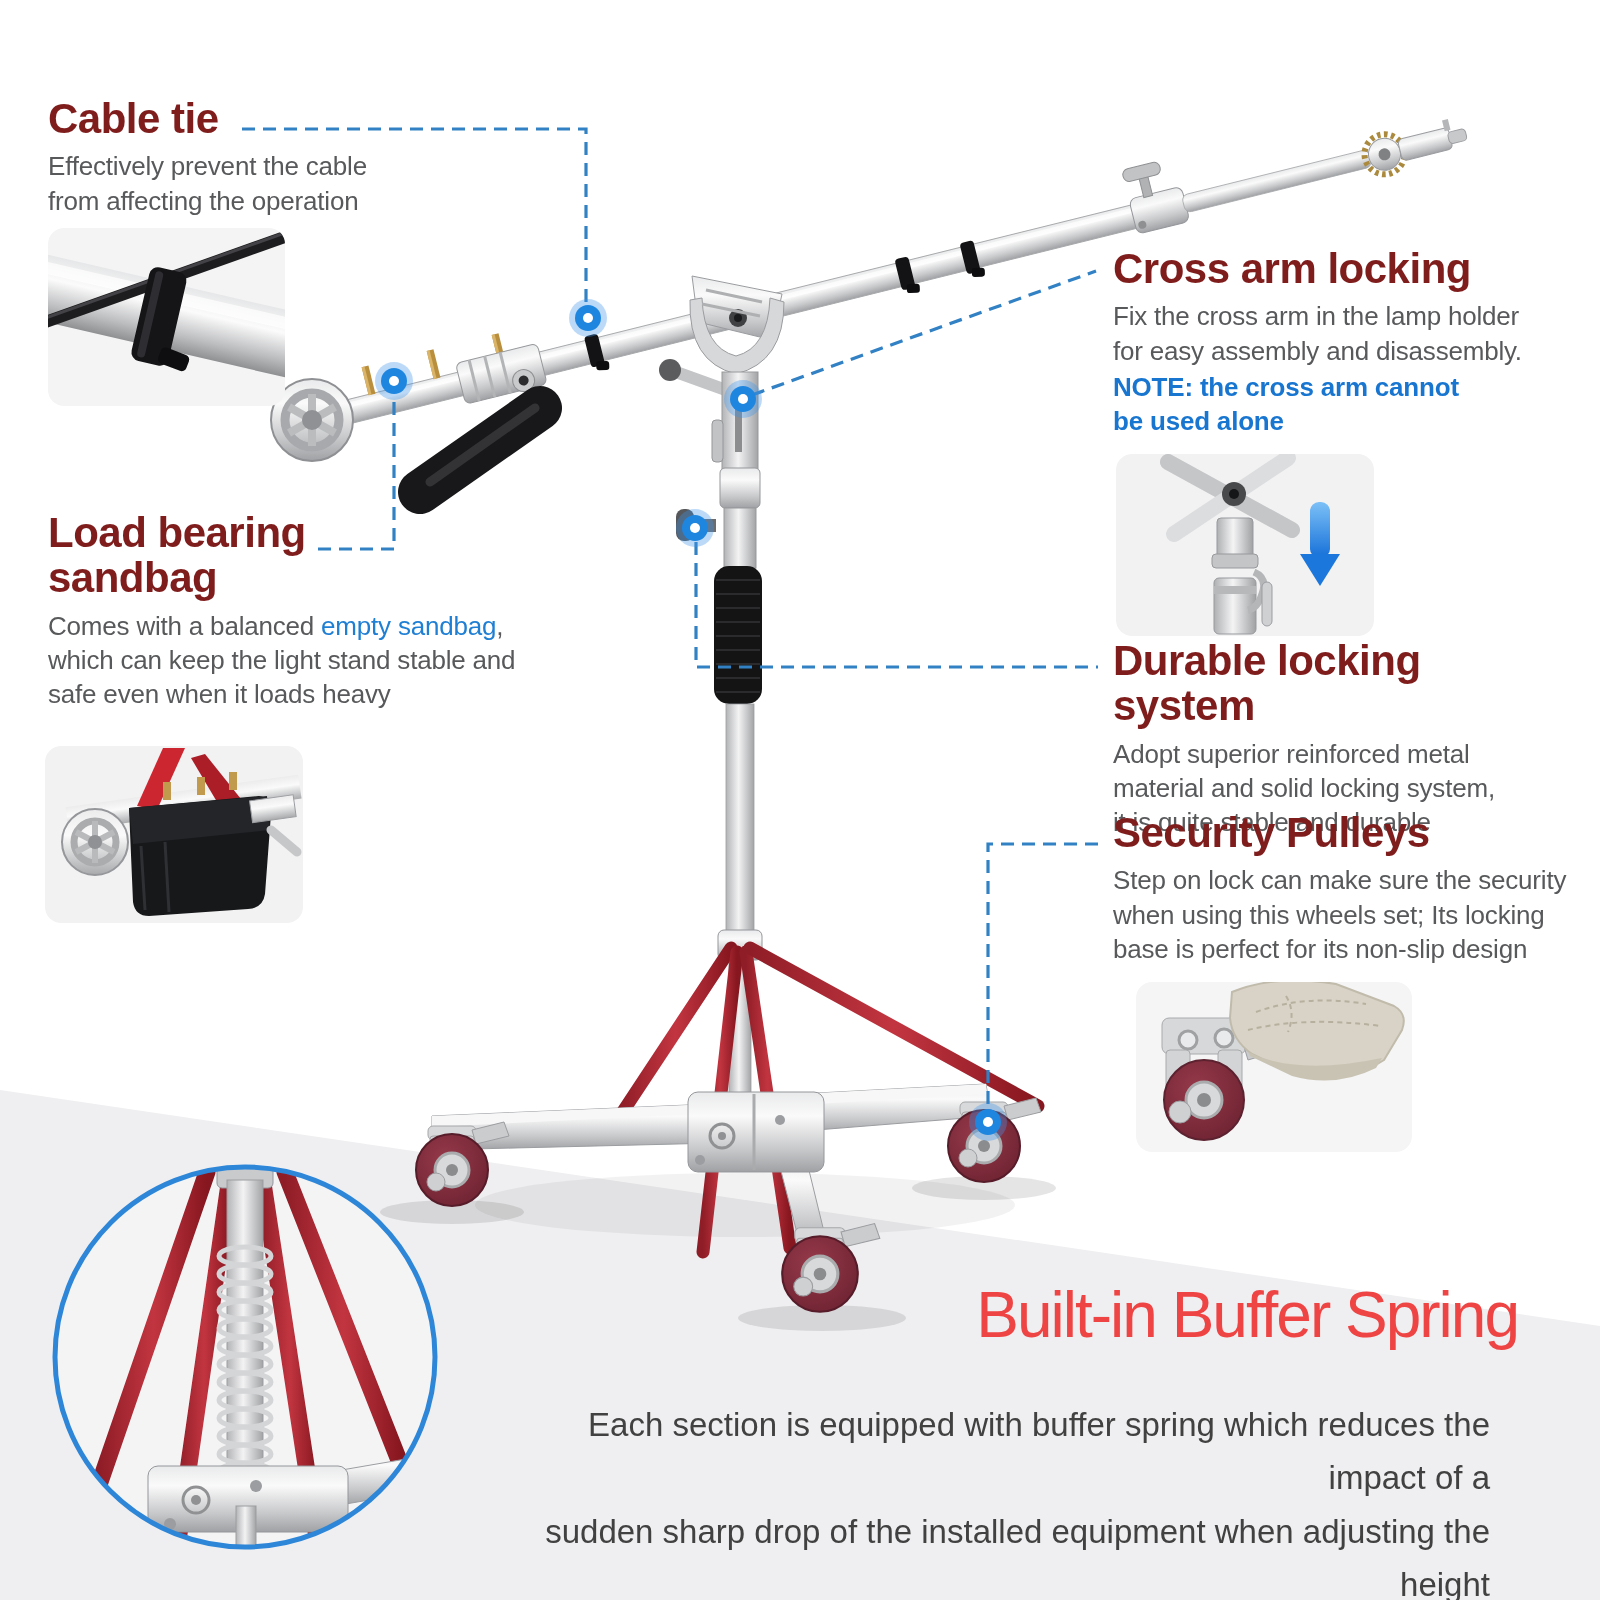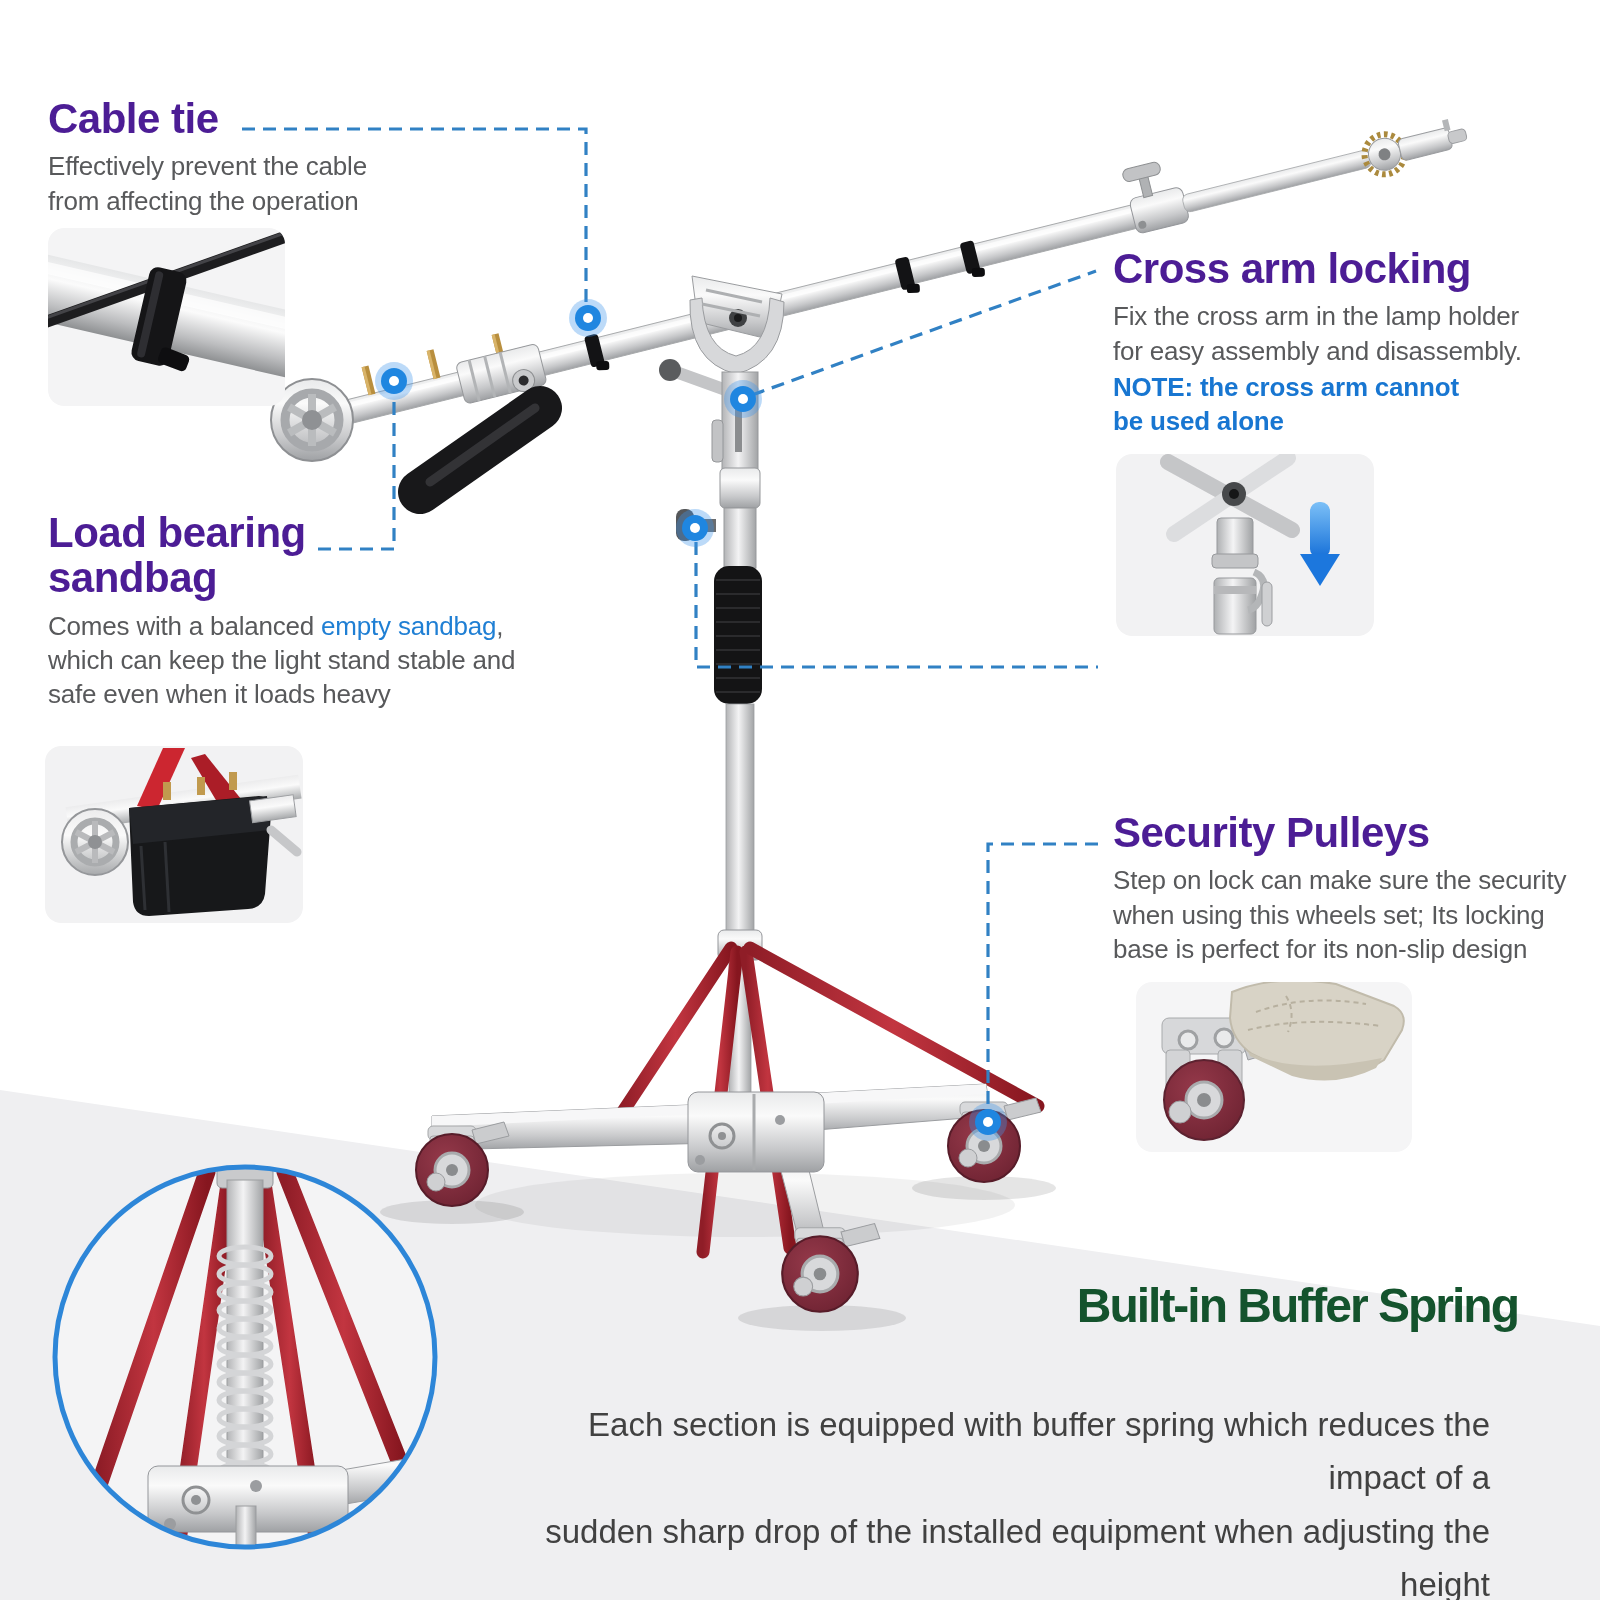--- a/index.html
+++ b/index.html
@@ -4,29 +4,29 @@
 <style>
   html,body{margin:0;padding:0;background:#ffffff;}
   .canvas{position:relative;width:1600px;height:1600px;overflow:hidden;background:#ffffff;
           font-family:"Liberation Sans",sans-serif;}
   .floor{position:absolute;left:0;top:0;width:1600px;height:1600px;background:#efeff1;
          clip-path:polygon(0 1090px,1600px 1326px,1600px 1600px,0 1600px);}
   svg.art{position:absolute;left:0;top:0;width:1600px;height:1600px;}
   .inset{position:absolute;border-radius:16px;overflow:hidden;}
   .inset svg{display:block;}
   .callout{position:absolute;}
-  .callout-title{font-size:42px;font-weight:700;color:#4c1d95;line-height:1.08;
+  .callout-title{font-size:42px;font-weight:700;color:#7f1d1d;line-height:1.08;
                  letter-spacing:-0.5px;white-space:pre-line;}
   .callout-body{font-size:26px;color:#58595b;line-height:1.32;letter-spacing:-0.2px;
                 white-space:pre-line;margin-top:8px;}
   .callout-note{font-size:26px;font-weight:700;color:#1876d1;line-height:1.32;
                 letter-spacing:-0.2px;white-space:pre-line;margin-top:2px;}
   .hl{color:#1f7fd4;}
-  .footer-title{position:absolute;right:82px;top:1278px;font-size:48px;font-weight:700;
-                color:#14532d;letter-spacing:-2px;}
+  .footer-title{position:absolute;right:82px;top:1278px;font-size:64px;font-weight:400;
+                color:#ef4444;letter-spacing:-2px;}
   .footer-body{position:absolute;right:110px;top:1398px;width:960px;text-align:right;
                font-size:33px;color:#414141;line-height:1.62;white-space:pre-line;}
 </style>
 </head>
 <body>
 
 <div class="canvas">
 
   <div class="floor"></div>
 
@@ -447,20 +447,26 @@
   </div>
 
   <div class="callout" style="left:1113px;top:246px;width:460px;">
     <div class="callout-title">Cross arm locking</div>
     <div class="callout-body">Fix the cross arm in the lamp holder
 for easy assembly and disassembly.</div>
     <div class="callout-note">NOTE: the cross arm cannot
 be used alone</div>
   </div>
 
+  <div class="callout" style="left:1113px;top:638px;width:460px;">
+    <div class="callout-title">Durable locking system</div>
+    <div class="callout-body">Adopt superior reinforced metal
+material and solid locking system,
+it is quite stable and durable</div>
+  </div>
 
   <div class="callout" style="left:1113px;top:810px;width:470px;">
     <div class="callout-title">Security Pulleys</div>
     <div class="callout-body">Step on lock can make sure the security
 when using this wheels set; Its locking
 base is perfect for its non-slip design</div>
   </div>
 
   <div class="footer-title">Built-in Buffer Spring</div>
   <div class="footer-body">Each section is equipped with buffer spring which reduces the impact of a

